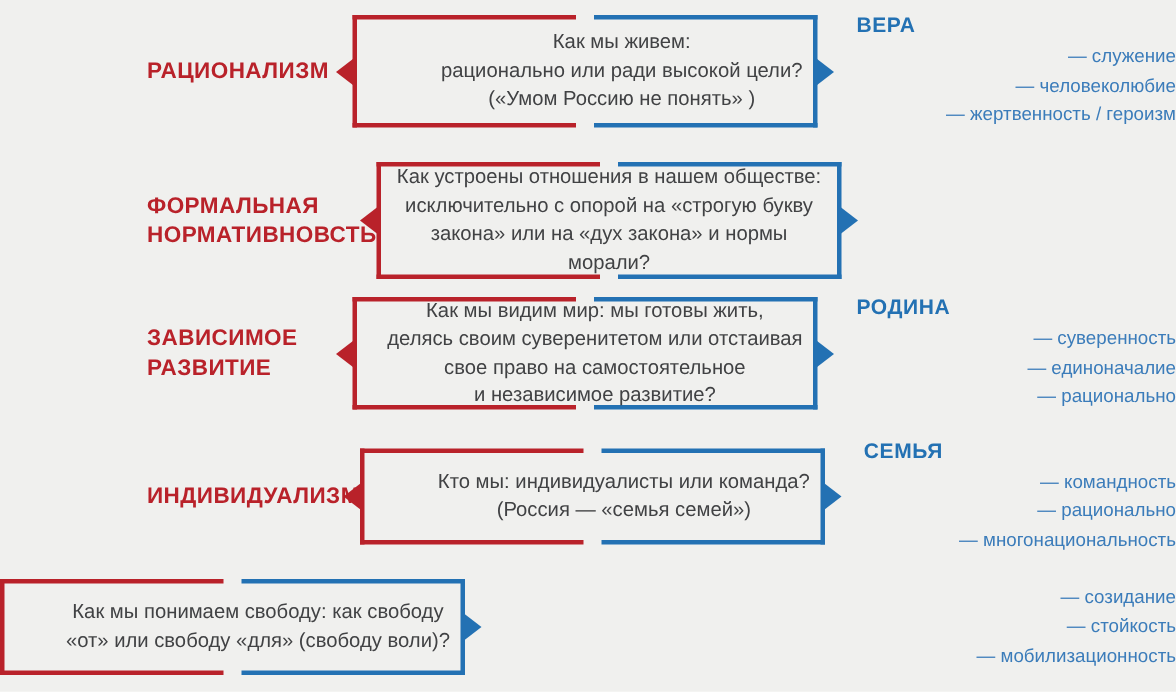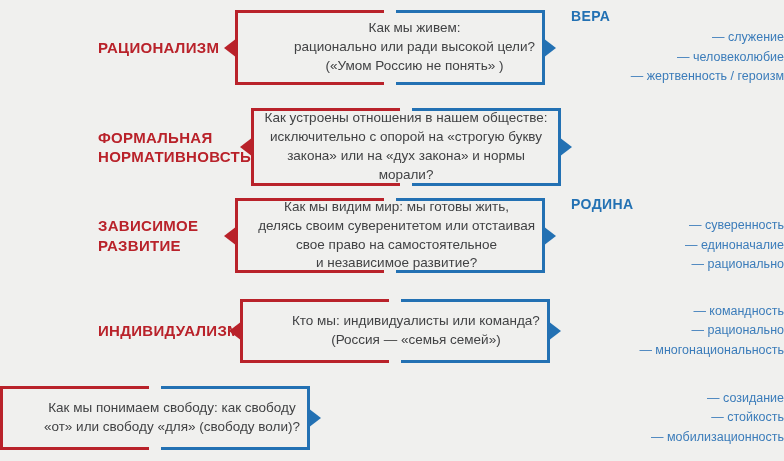--- a/index.html
+++ b/index.html
@@ -185,20 +185,21 @@
       <div class="qbox">
         <span class="half half-left"></span>
         <span class="half half-right"></span>
         <span class="arrow-left"></span>
         <span class="arrow-right"></span>
         <div class="qtext">Кто мы: индивидуалисты или команда?
 (Россия — «семья семей»)</div>
       </div>
     </div>
     <div class="col-right">
+      <div class="value-title">СЕМЬЯ</div>
       <ul class="value-list">
         <li>— командность</li>
         <li>— рационально</li>
         <li>— многонациональность</li>
       </ul>
     </div>
   </div>
 
   <div class="row r4">
     <div class="col-center">

